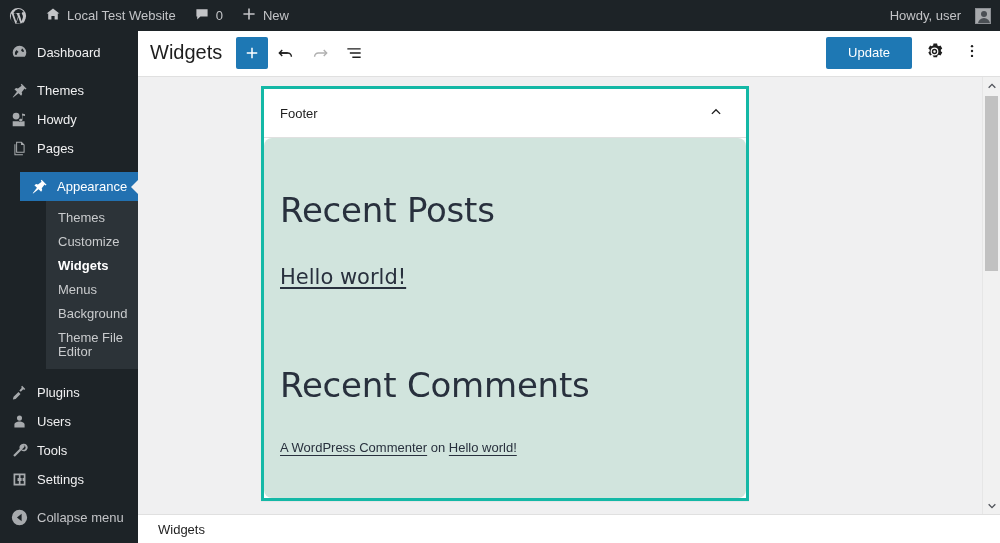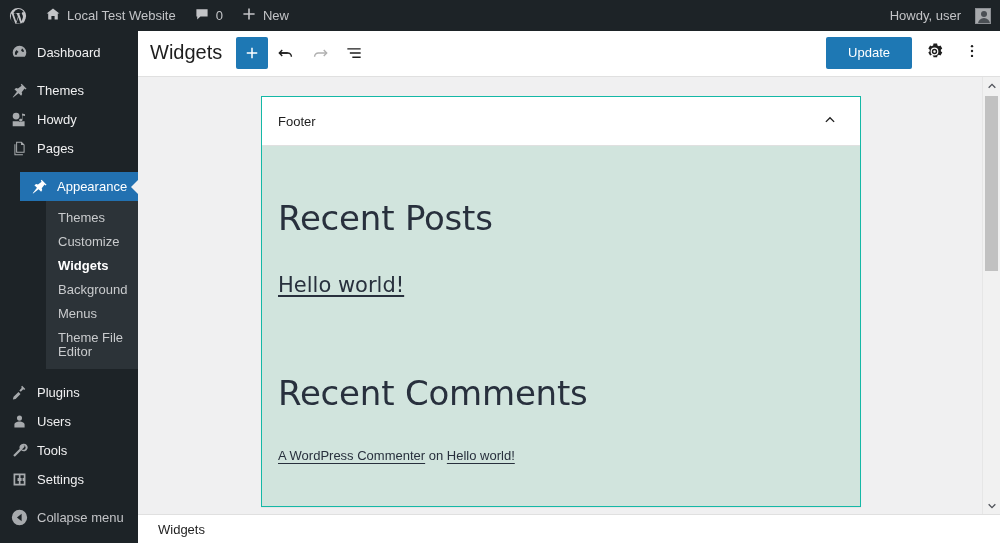--- a/index.html
+++ b/index.html
@@ -136,44 +136,45 @@
     height: 437px;
     background: #f0f0f1;
     overflow: hidden;
   }
   #canvas {
     position: absolute; top: 0; left: 0; right: 18px; bottom: 0;
     overflow: hidden;
   }
   #widget-area {
     position: absolute;
-    left: 123px; top: 19px;
-    width: 600px;
+    left: 123px; top: 9px;
+    width: 488px;
     background: #fff;
-    border: 1px solid #14b8a6;
+    border: 3px solid #14b8a6;
     box-shadow: 0 1px 1px rgba(0,0,0,0.04);
   }
   #widget-area-header {
     height: 49px;
     display: flex; align-items: center;
     padding: 0 18px 0 16px;
     background: #fff;
     border-bottom: 1px solid #e0e0e0;
   }
   #widget-area-title { font-size: 13px; color: #1e1e1e; }
   #widget-area-toggle {
     margin-left: auto;
     width: 24px; height: 24px;
     display: flex; align-items: center; justify-content: center;
     color: #1e1e1e; background: transparent; border: none;
   }
   #widget-blocks {
     background: #d1e4dd;
     padding: 52px 16px 20px 16px;
     min-height: 360px;
+    border-radius: 8px;
   }
   .blk-heading {
     font-family: "DejaVu Sans", sans-serif;
     font-size: 34px; font-weight: 400;
     color: #28303d; line-height: 1.2;
     margin: 0 0 34px 0;
     letter-spacing: -0.2px;
   }
   .blk-list { list-style: none; margin: 0 0 76px 0; padding: 0; }
   .blk-list li { margin-bottom: 10px; }
@@ -315,22 +316,22 @@
           <path d="M12.5 2l-1 1.3 1 1-4.3 3.4-2.2-.6L4 8.4l3 3L2 17.8l.5.4 6.4-5 3 3 1.3-2 -.6-2.2 3.4-4.3 1 1L18.3 8 12.5 2z"></path>
         </svg>
     </span>
     <span>Appearance</span>
   </div>
 
   <div class="submenu">
     <a class="submenu-item">Themes</a>
     <a class="submenu-item">Customize</a>
     <a class="submenu-item current">Widgets</a>
+    <a class="submenu-item">Menus</a>
     <a class="submenu-item">Background</a>
-    <a class="submenu-item">Menus</a>
     <a class="submenu-item">Theme File Editor</a>
   </div>
 
   <div class="menu-gap"></div>
 
   <div class="menu-item">
     <span class="mi-icon">
       <svg width="17" height="17" viewBox="0 0 20 20">
           <path d="M13.1 2.2l-1.3 1.3 1 1-3 3 1.7 1.7 3-3 1 1 1.3-1.3-3.7-3.7zM8.8 9.3L3 15.1l-.8 3.2 3.2-.8 5.8-5.8-2.4-2.4z"></path>
         </svg>

